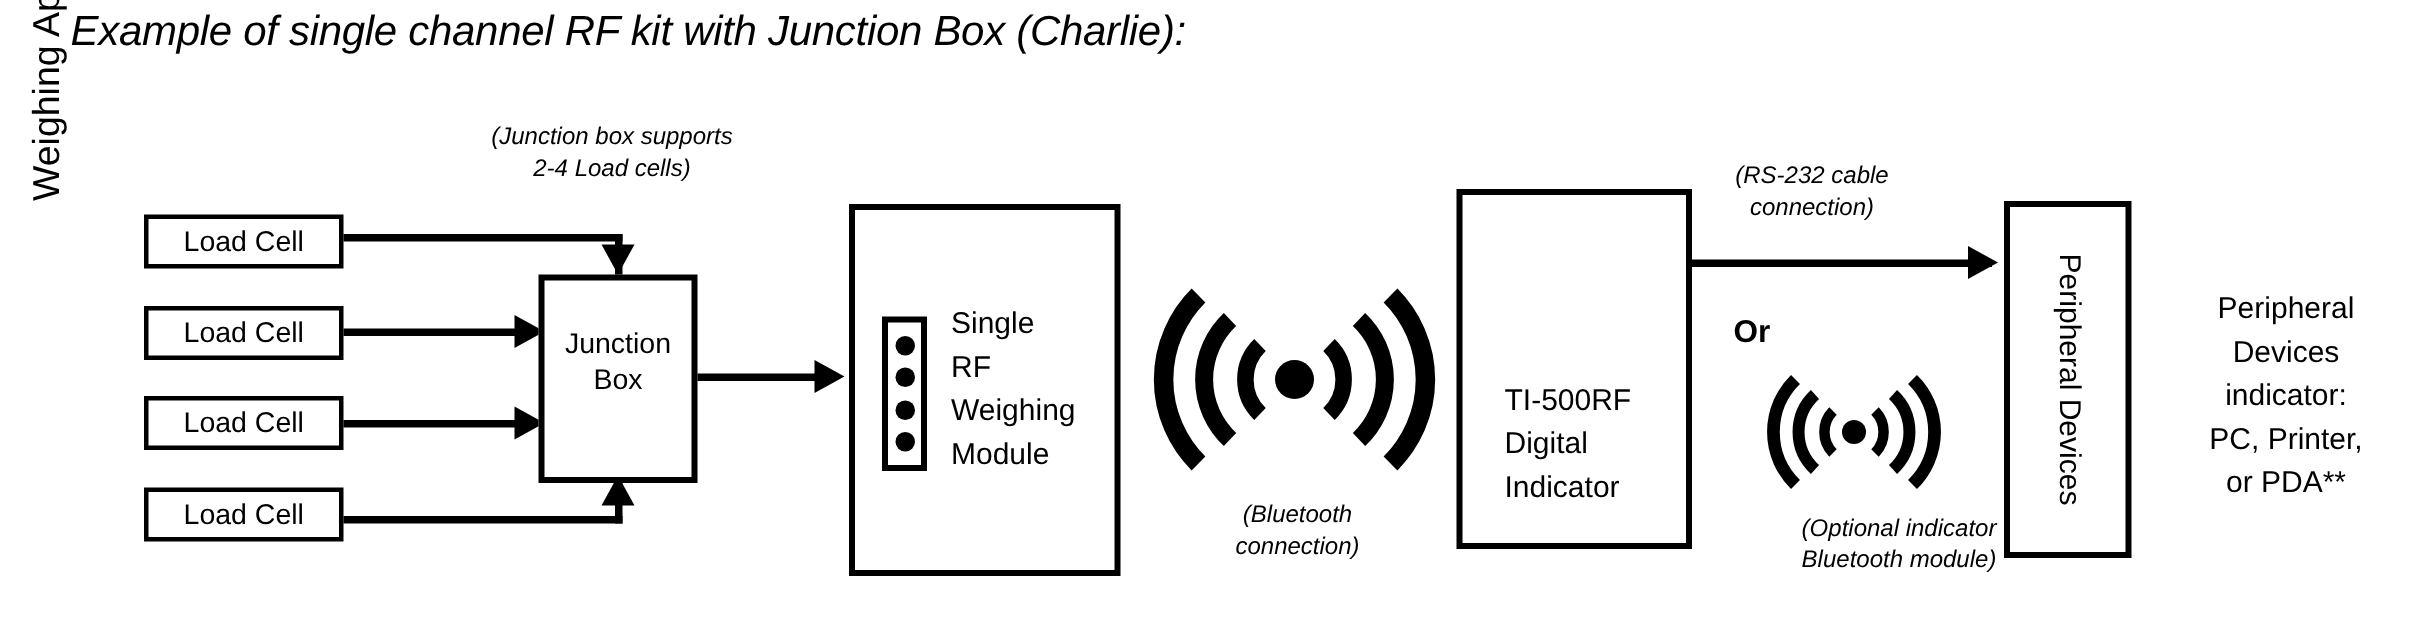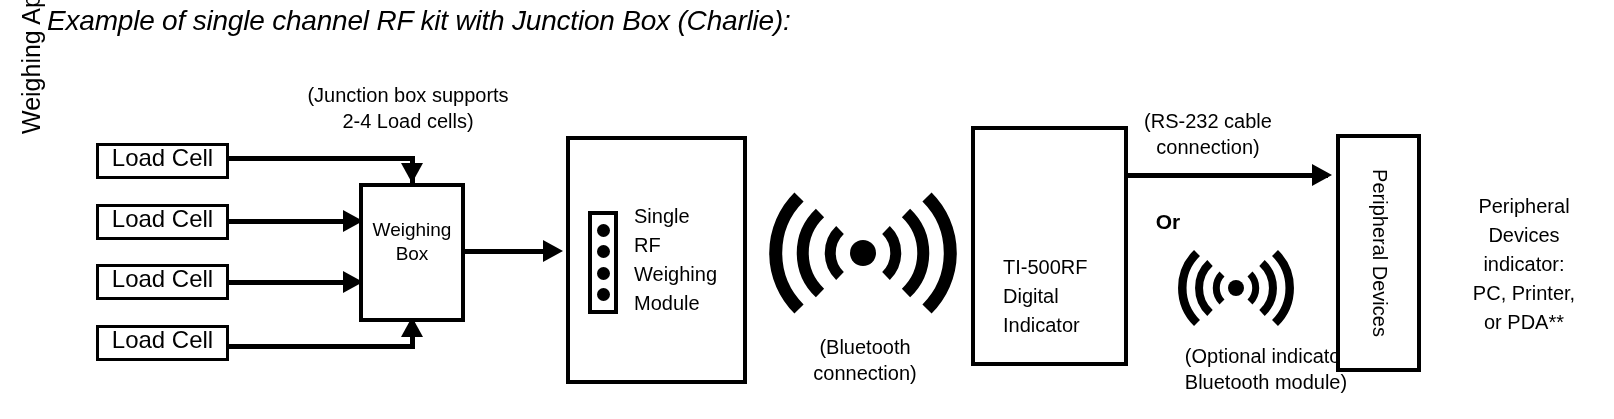--- a/index.html
+++ b/index.html
@@ -37,22 +37,23 @@
     box-sizing: border-box;
     border: 4px solid #000;
     background: #fff;
   }
   .box-thin {
     border-width: 3px;
   }
 
   .loadcell {
     display: flex;
+    align-items: center;
     justify-content: center;
-    font-size: 24px;
+    font-size: 19px;
     line-height: 1;
   }
 
   
   #junction-box {
     left: 359px;
     top: 183px;
     width: 106px;
     height: 139px;
   }
@@ -148,21 +149,22 @@
     transform: rotate(-90deg);
     transform-origin: 17px 17px;
     font-size: 25px;
     white-space: nowrap;
     line-height: 34px;
   }
 
   
   .caption {
     position: absolute;
-    font-size: 20px;
+    font-style: italic;
+    font-size: 16px;
     line-height: 1.3;
     text-align: center;
     white-space: pre-line;
   }
   #cap-junction { left: 280px; top: 82px; width: 256px; }
   #cap-bluetooth { left: 772px; top: 334px; width: 186px; }
   #cap-rs232 { left: 1102px; top: 108px; width: 212px; }
   #cap-optional { left: 1130px; top: 343px; width: 272px; }
 
   #or-label {
@@ -254,21 +256,21 @@
   <div class="arrow arrow-right" style="left:343px; top:210px;"></div>
 
   <div class="wire-h" style="left:229px; top:280px; width:125px;"></div>
   <div class="arrow arrow-right" style="left:343px; top:271px;"></div>
 
   <div class="wire-h" style="left:229px; top:344px; width:186px;"></div>
   <div class="wire-v" style="left:410px; top:318px; height:31px;"></div>
   <div class="arrow arrow-up" style="left:401px; top:317px;"></div>
 
   <div class="box" id="junction-box">
-    <div class="jb-label">Weighing
+    <div class="jb-label">Junction
 Box</div>
   </div>
   <div class="caption" id="cap-junction">(Junction box supports
 2-4 Load cells)</div>
 
   <div class="wire-h" style="left:465px; top:249px; width:80px;"></div>
   <div class="arrow arrow-right" style="left:543px; top:240px;"></div>
 
   <div class="box" id="rf-module-box">
     <div id="rf-connector">

